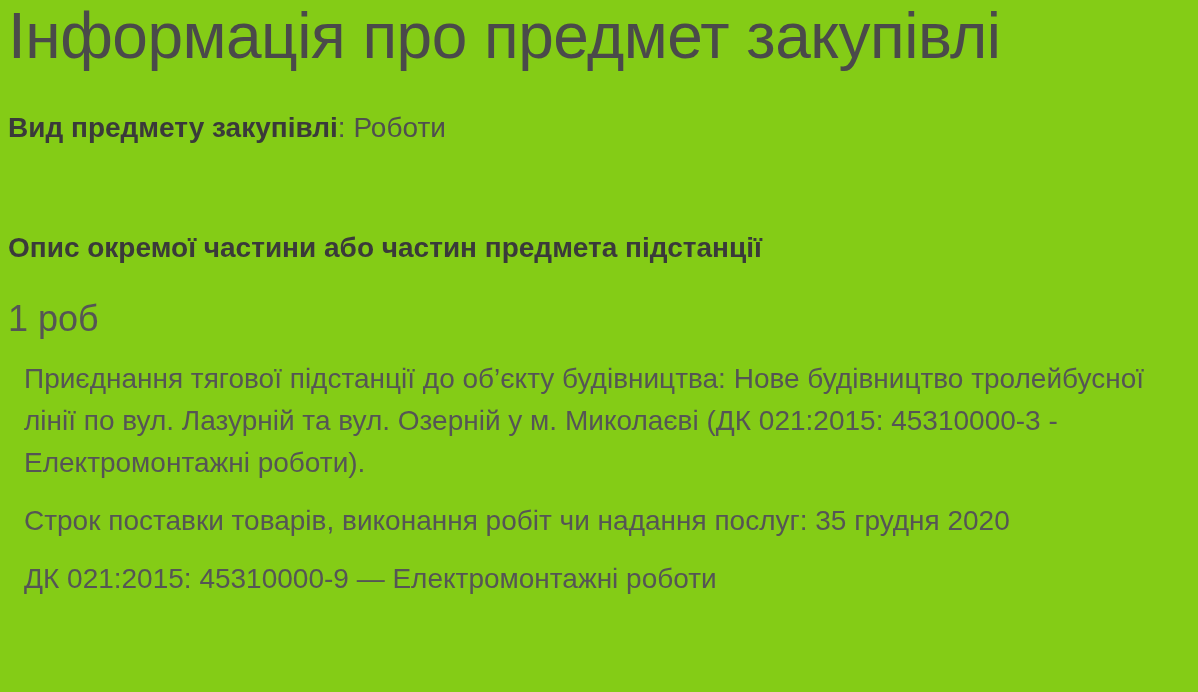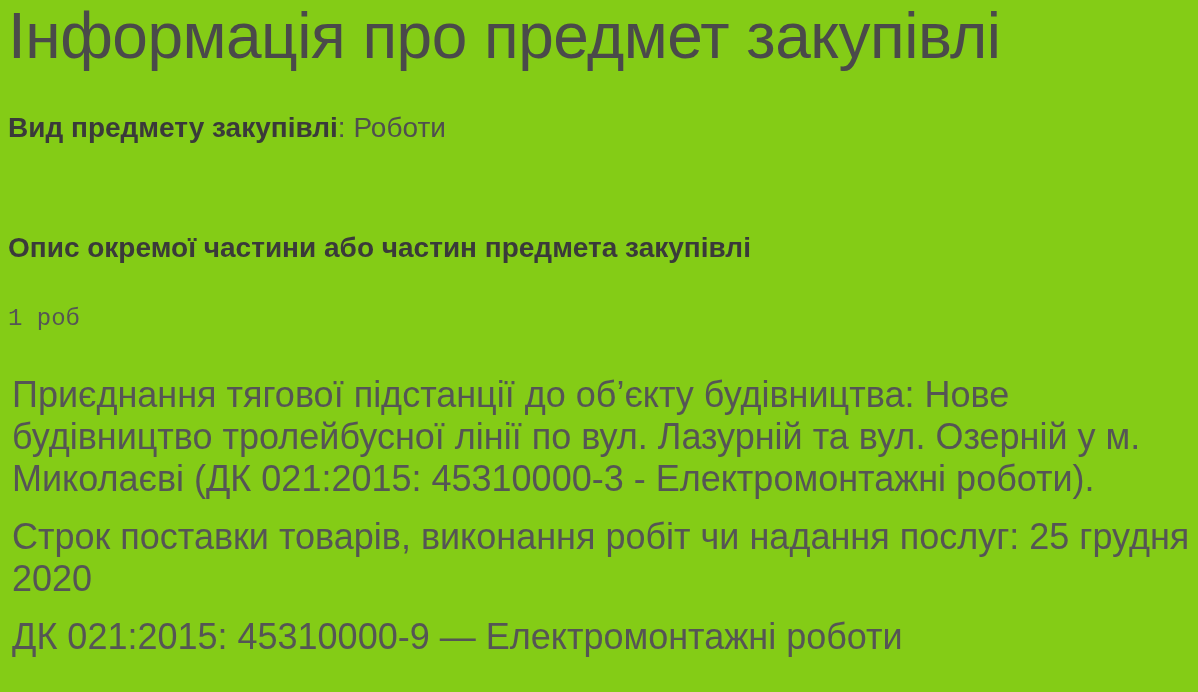--- a/index.html
+++ b/index.html
@@ -36,45 +36,44 @@
     color: #3a3a3a;
   }
   .section-heading {
     font-size: 28px;
     line-height: 42px;
     font-weight: 700;
     color: #3a3a3a;
     margin: 0 0 29px 0;
   }
   .lot-quantity {
-    font-size: 24px;
-    line-height: 42px;
-    color: #555555;
-    margin: 0 0 34px 0;
-    font-family: Liberation Mono, monospace;
-  }
-  .body-paragraph {
     font-size: 36px;
     line-height: 42px;
     color: #555555;
-    margin: 0 0 16px 4px;
+    margin: 0 0 18px 0;
+  }
+  .body-paragraph {
+    font-size: 28px;
+    line-height: 42px;
+    color: #555555;
+    margin: 0 0 16px 16px;
   }
 </style>
 </head>
 <body>
 
 <main class="page">
 
   <h1 class="page-title">Інформація про предмет закупівлі</h1>
 
   <p class="meta-line"><span class="label">Вид предмету закупівлі</span><span>: </span><span>Роботи</span></p>
 
-  <h2 class="section-heading">Опис окремої частини або частин предмета закупівлі</h2>
+  <h2 class="section-heading">Опис окремої частини або частин предмета підстанції</h2>
 
   <p class="lot-quantity">1 роб</p>
 
   <div>
     <p class="body-paragraph">Приєднання тягової підстанції до об’єкту будівництва: Нове будівництво тролейбусної лінії по вул. Лазурній та вул. Озерній у м. Миколаєві (ДК 021:2015: 45310000-3 - Електромонтажні роботи).</p>
-    <p class="body-paragraph">Строк поставки товарів, виконання робіт чи надання послуг: 25 грудня 2020</p>
+    <p class="body-paragraph">Строк поставки товарів, виконання робіт чи надання послуг: 35 грудня 2020</p>
     <p class="body-paragraph">ДК 021:2015: 45310000-9 — Електромонтажні роботи</p>
   </div>
 
 </main>
 
 </body></html>

